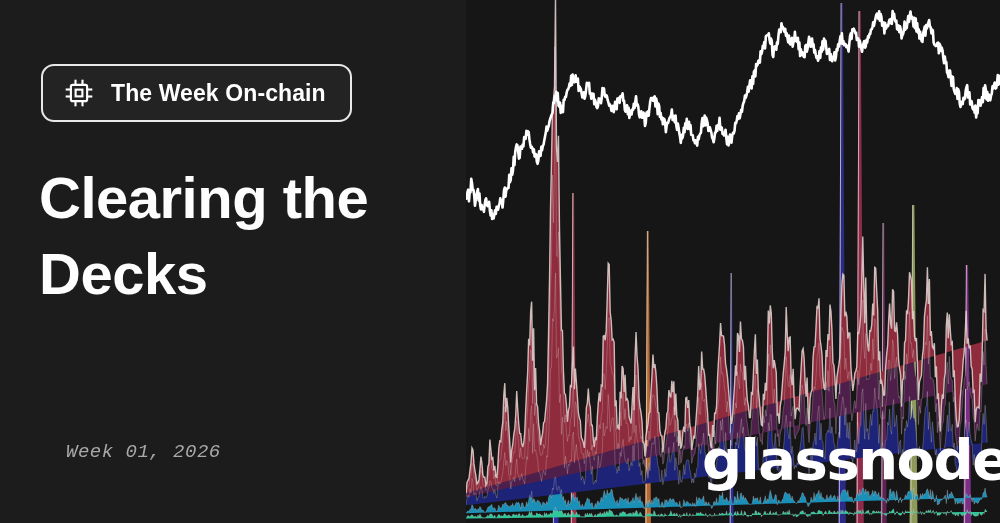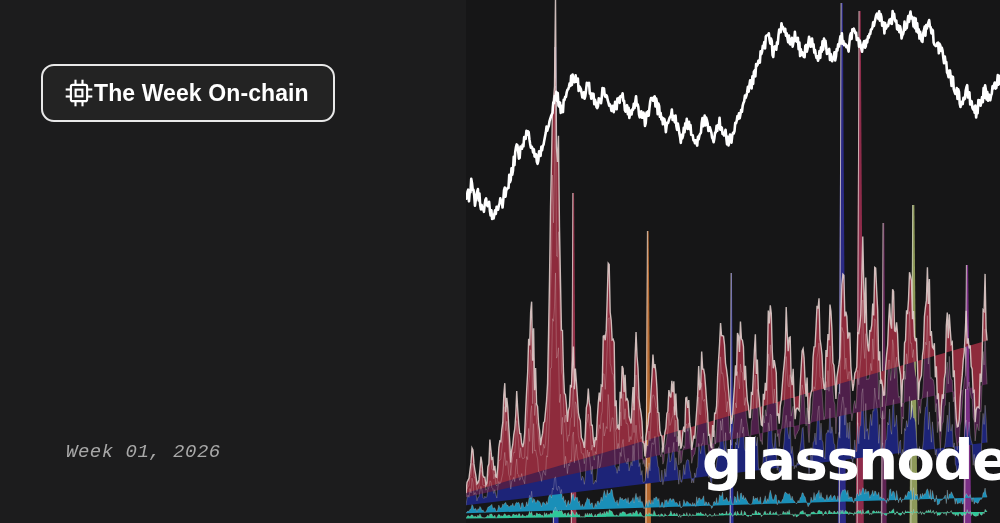--- a/index.html
+++ b/index.html
@@ -9,21 +9,21 @@
     background:#1c1c1d;
   }
   
   #left-panel{
     position:absolute;left:0;top:0;width:466px;height:523px;
     background:#1c1c1d;z-index:3;
   }
   #badge{
     position:absolute;left:41px;top:64px;height:58px;
     box-sizing:border-box;
-    display:flex;align-items:center;
+    display:flex;align-items:center;gap:17px;
     padding:0 24px 0 21px;
     border:2px solid #e8e8e8;border-radius:13px;
     background:#232323;
   }
   #chip-icon{width:30px;height:30px;display:block;flex:0 0 auto;}
   #badge-label{
     color:#ffffff;font-size:23px;font-weight:700;letter-spacing:.1px;
     white-space:nowrap;font-family:"Liberation Sans",sans-serif;
   }
   #headline{
@@ -72,20 +72,24 @@
         <line x1="9.2" y1="18.7" x2="9.2" y2="21.8"></line>
         <line x1="14.8" y1="18.7" x2="14.8" y2="21.8"></line>
         <line x1="2.2" y1="9.2" x2="5.3" y2="9.2"></line>
         <line x1="2.2" y1="14.8" x2="5.3" y2="14.8"></line>
         <line x1="18.7" y1="9.2" x2="21.8" y2="9.2"></line>
         <line x1="18.7" y1="14.8" x2="21.8" y2="14.8"></line>
       </svg>
       <span id="badge-label">The Week On-chain</span>
     </div>
 
+    <h1 id="headline">
+      <span class="hl-line">Clearing the</span>
+      <span class="hl-line">Decks</span>
+    </h1>
 
     <div id="week-label">Week 01, 2026</div>
   </div>
 
   <div id="chart-panel">
     <svg id="chart-svg" viewBox="0 0 534 523" preserveAspectRatio="none">
       <g id="spike-layer">
           <g>
             <path d="M86.50,523L88.84,47.00L90.16,47.00L92.50,523Z" fill="#2a2f9b"></path>
             <line x1="87.55" y1="523" x2="88.90" y2="47.00" stroke="#cfc2bd" stroke-width="1" opacity=".85"></line>

